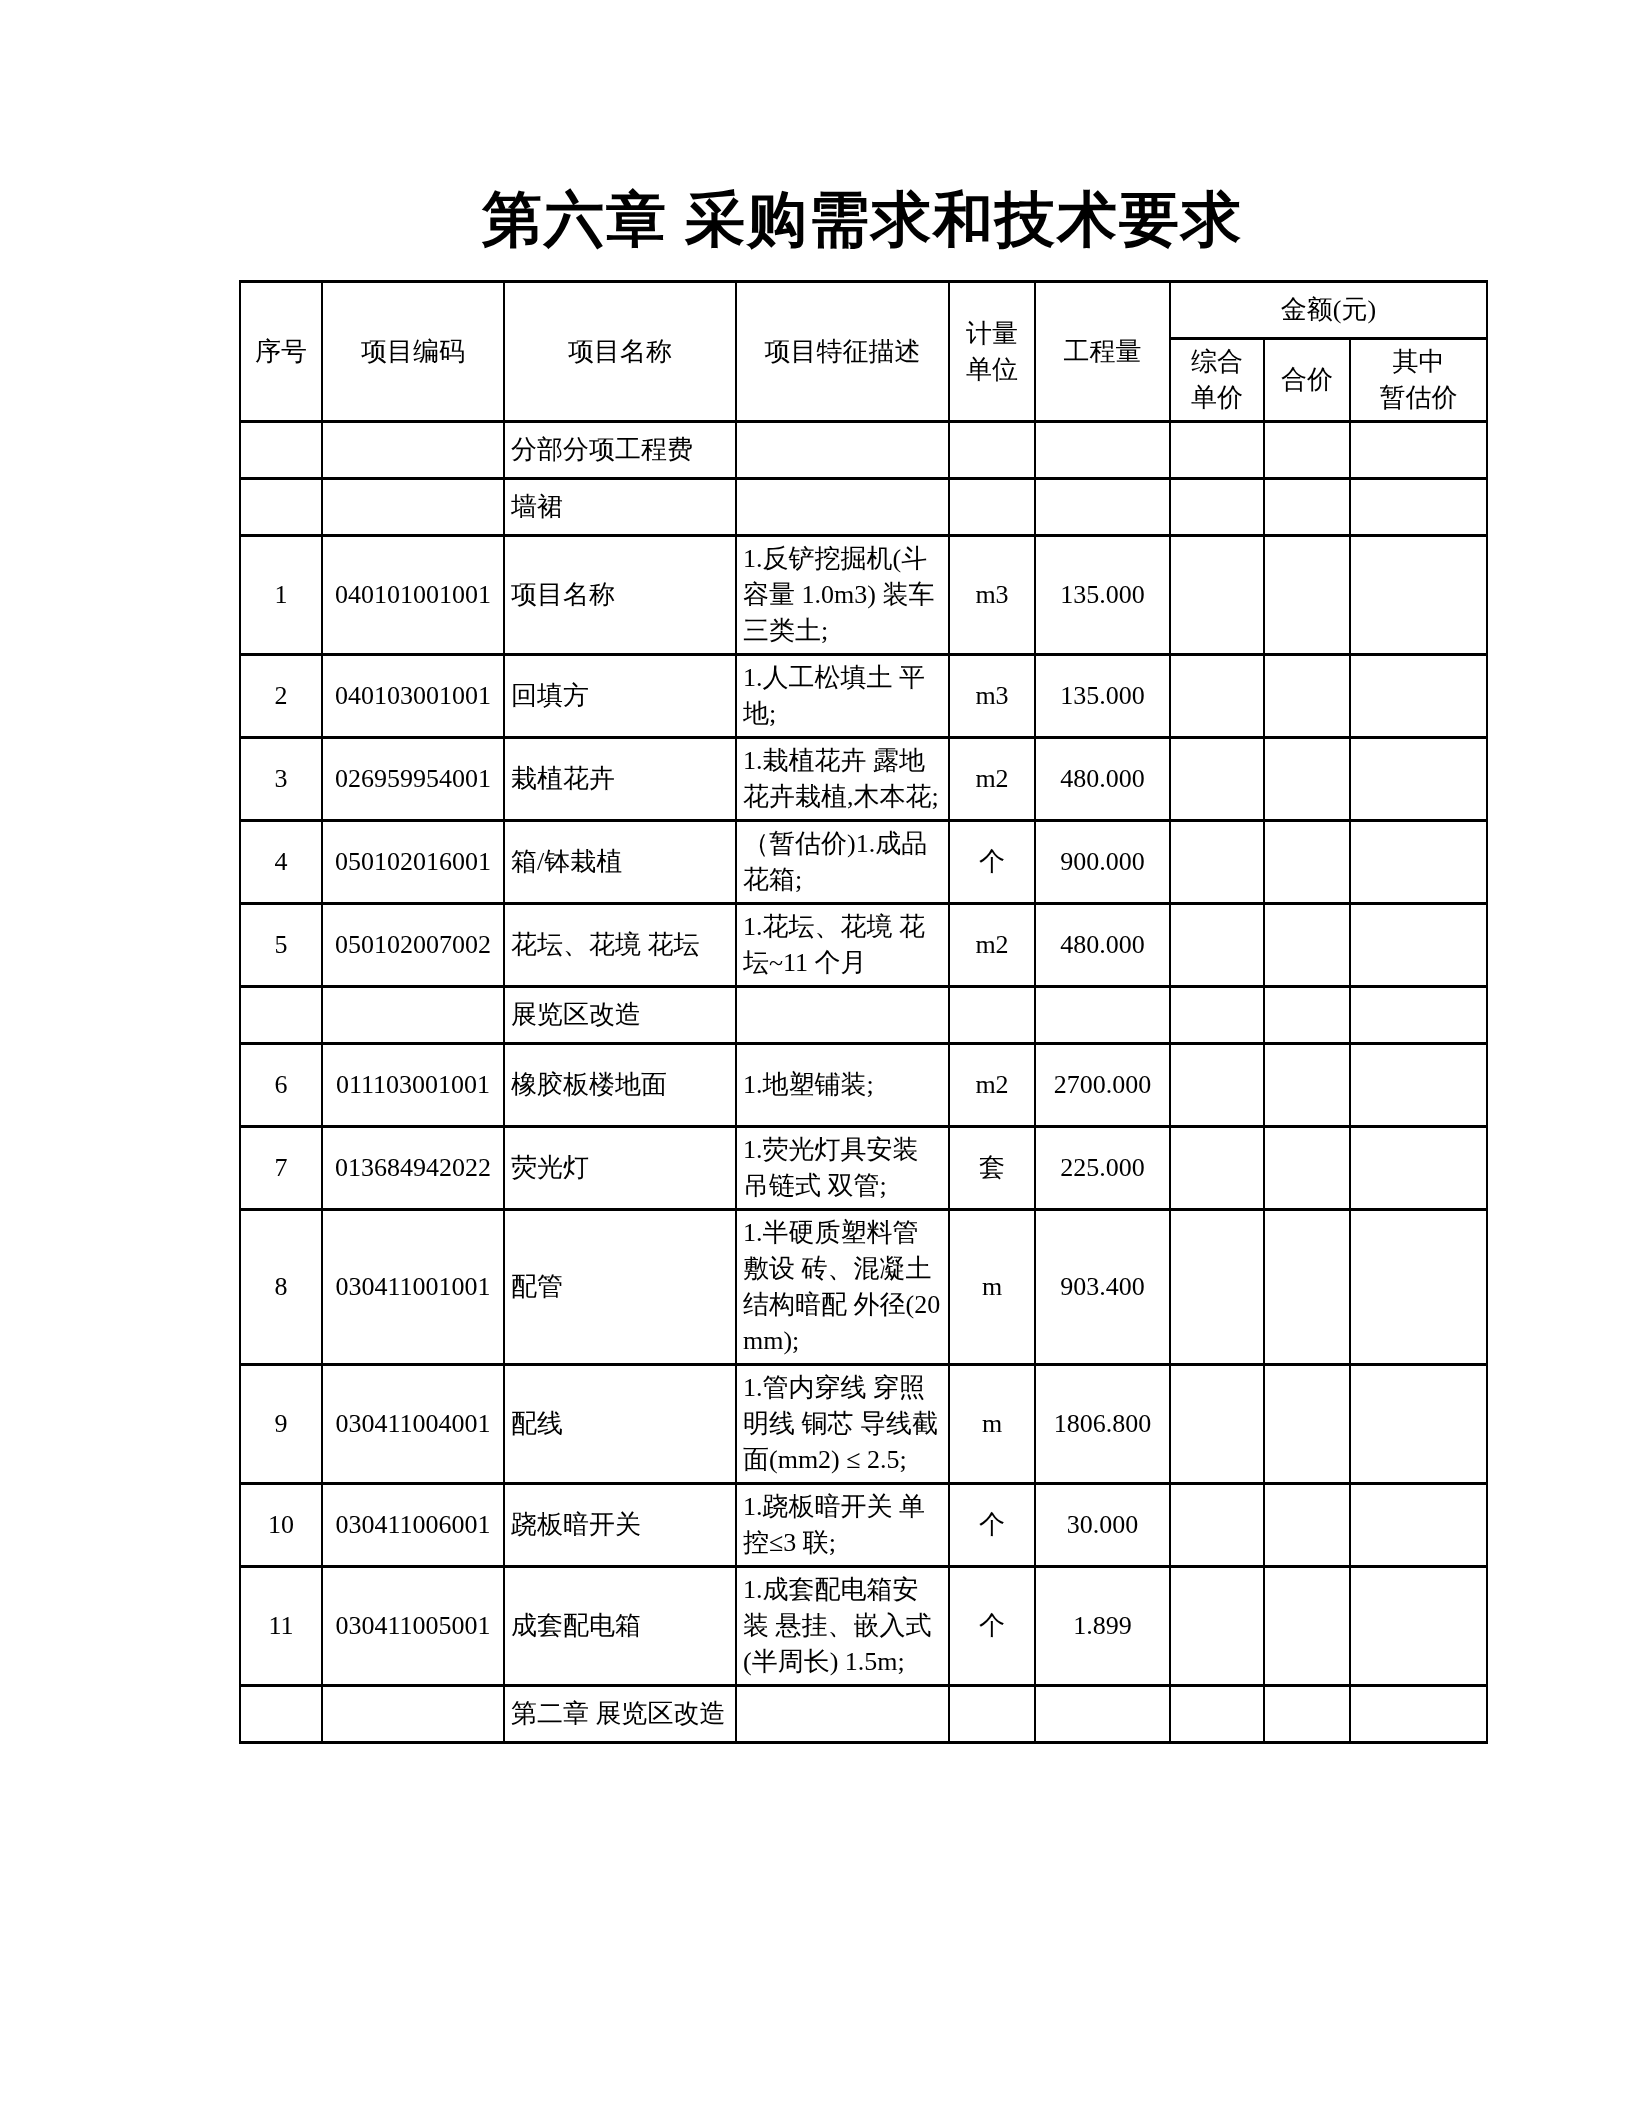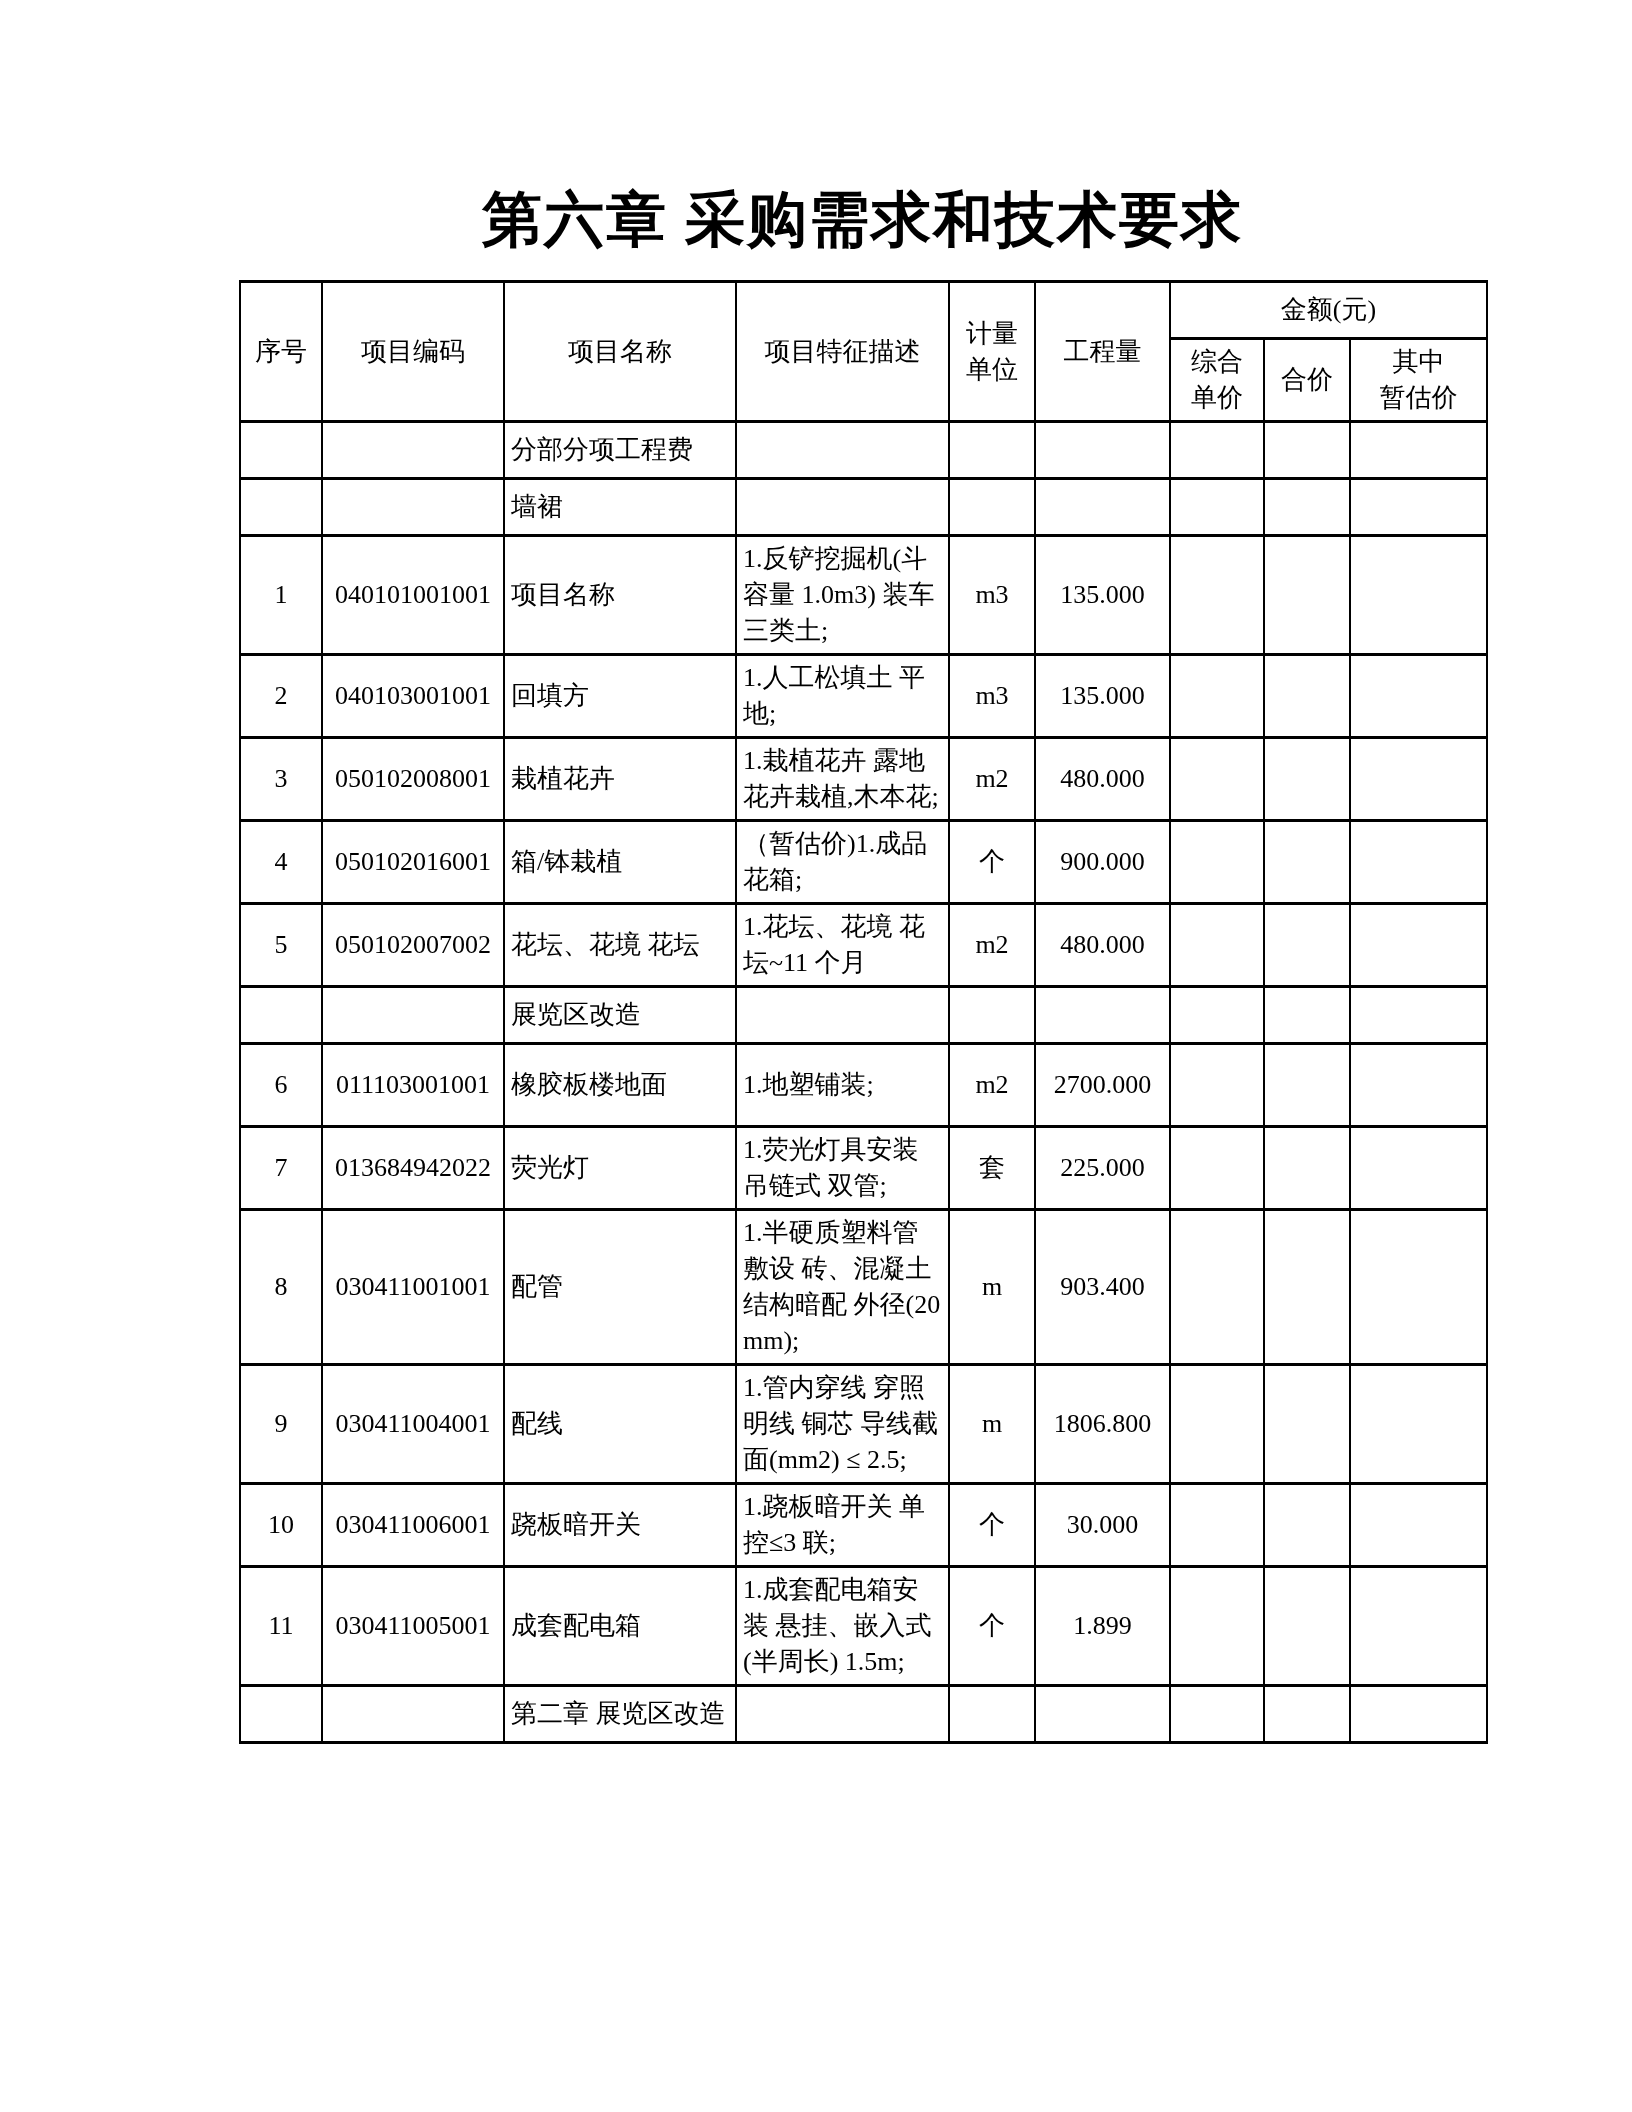--- a/index.html
+++ b/index.html
@@ -163,21 +163,21 @@
           <td class="c-name">回填方</td>
           <td class="c-feature">1.人工松填土 平地;</td>
           <td class="c-unit">m3</td>
           <td class="c-qty">135.000</td>
           <td class="c-unit_price"></td>
           <td class="c-total"></td>
           <td class="c-estimate"></td>
         </tr>
         <tr class="data-row">
           <td class="c-seq">3</td>
-          <td class="c-code">050102008001</td>
+          <td class="c-code">026959954001</td>
           <td class="c-name">栽植花卉</td>
           <td class="c-feature">1.栽植花卉 露地花卉栽植,木本花;</td>
           <td class="c-unit">m2</td>
           <td class="c-qty">480.000</td>
           <td class="c-unit_price"></td>
           <td class="c-total"></td>
           <td class="c-estimate"></td>
         </tr>
         <tr class="data-row">
           <td class="c-seq">4</td>

